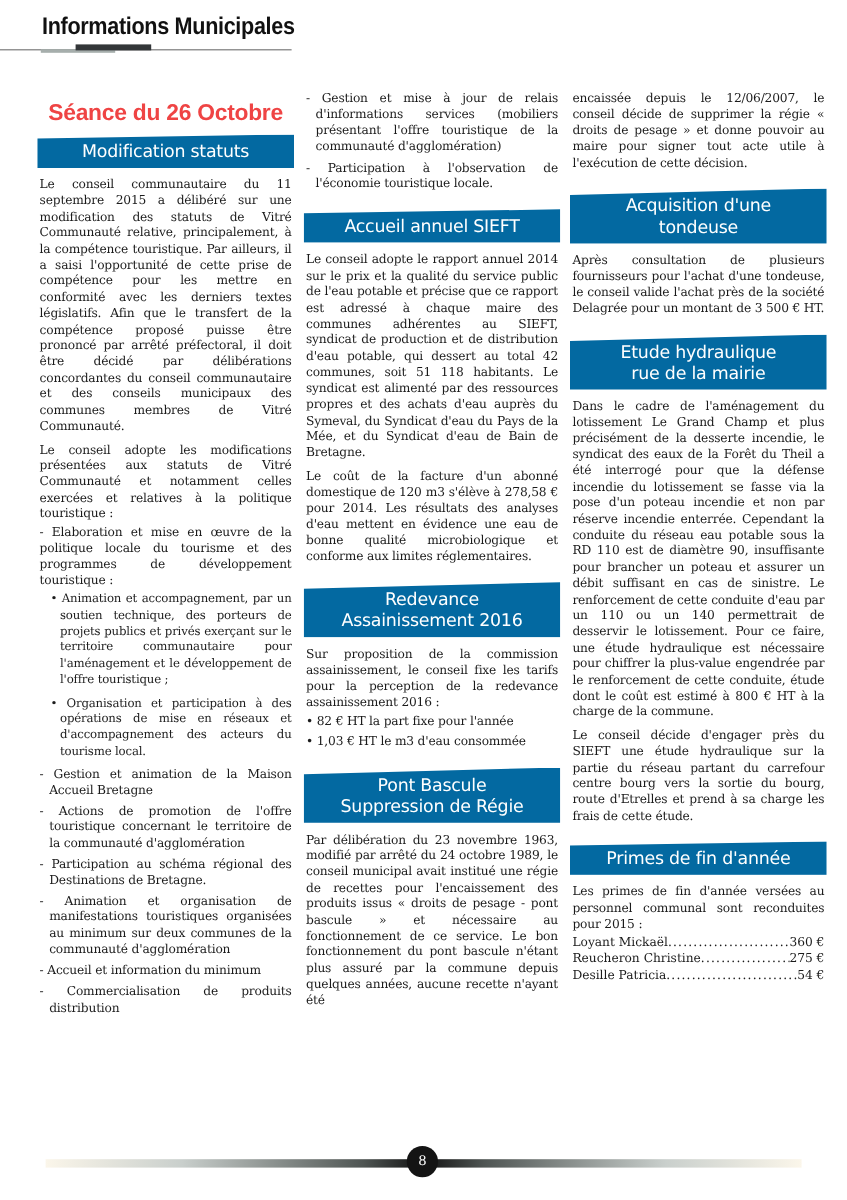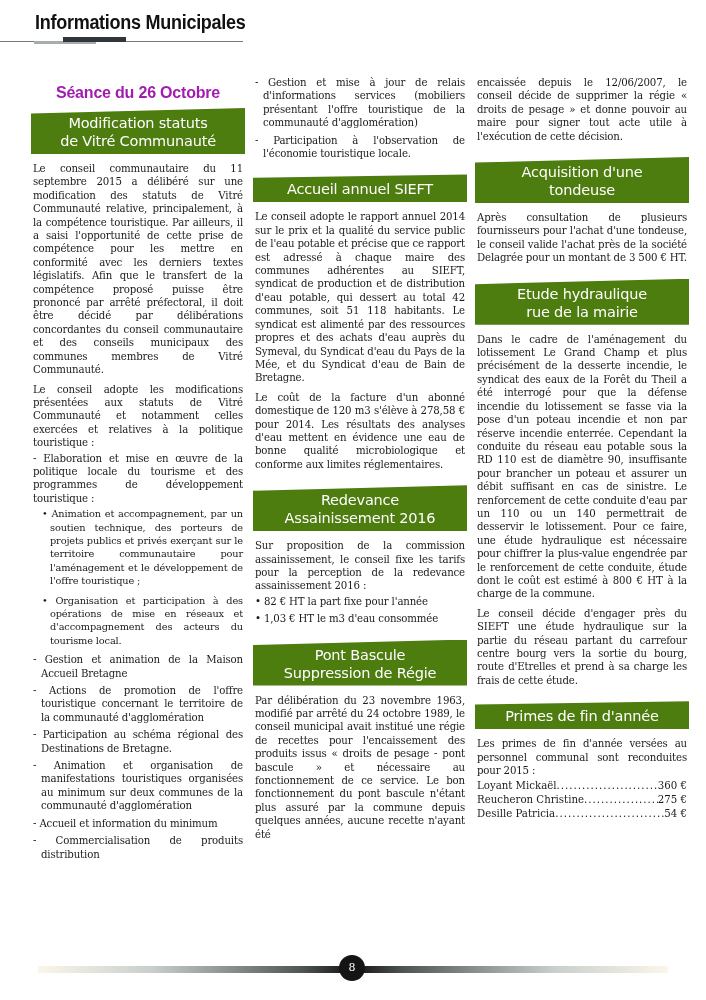--- a/index.html
+++ b/index.html
@@ -12,24 +12,24 @@
   .header-line { position: absolute; left: 0; top: 41px; width: 243px; height: 1px; background: #7a7a7a; }
   .header-bar-light { position: absolute; left: 34px; top: 41px; width: 62px; height: 3px; background: #a6aeac; }
   .header-bar-dark { position: absolute; left: 63px; top: 37px; width: 63px; height: 5px; background: #333638; }
 
   
   .col { position: absolute; top: 76px; width: 210px; }
   .col-1 { left: 33px; }
   .col-2 { left: 255px; }
   .col-3 { left: 477px; }
 
-  .session-title { font-family: "Liberation Sans", sans-serif; font-weight: bold; font-size: 16px; color: #a21caf; text-align: center; margin: 8px 0 4px; letter-spacing: -0.2px; }
+  .session-title { font-family: "Liberation Sans", sans-serif; font-weight: bold; font-size: 19px; color: #ef4444; text-align: center; margin: 8px 0 4px; letter-spacing: -0.2px; }
 
   .section-banner {
-    position: relative; background: #4d7c0f; color: #fff;
+    position: relative; background: #0369a1; color: #fff;
     font-family: "DejaVu Sans", sans-serif; font-size: 14.5px; line-height: 18px;
     text-align: center; padding: 6px 4px 4px; margin: 6px -2px 8px;
     clip-path: polygon(0 12%, 100% 0, 100% 100%, 0 100%);
     letter-spacing: -0.2px;
   }
   .section-banner span { display: block; }
 
   p, .list-item, .bullet-item { font-size: 10.2px; line-height: 13.4px; text-align: justify; letter-spacing: -0.15px; }
   p { margin-bottom: 6px; }
   .list-item { padding-left: 8px; text-indent: -8px; margin-bottom: 4px; }
@@ -55,21 +55,20 @@
   <div class="header-line"></div>
   <div class="header-bar-light"></div>
   <div class="header-bar-dark"></div>
 </div>
 
 <div class="col col-1">
   <div class="session-title">Séance du 26 Octobre</div>
 
   <div class="section-banner">
     <span>Modification statuts</span>
-    <span>de Vitré Communauté</span>
   </div>
   <p>Le conseil communautaire du 11 septembre 2015 a délibéré sur une modification des statuts de Vitré Communauté relative, principalement, à la compétence touristique. Par ailleurs, il a saisi l'opportunité de cette prise de compétence pour les mettre en conformité avec les derniers textes législatifs. Afin que le transfert de la compétence proposé puisse être prononcé par arrêté préfectoral, il doit être décidé par délibérations concordantes du conseil communautaire et des conseils municipaux des communes membres de Vitré Communauté.</p>
   <p class="tight">Le conseil adopte les modifications présentées aux statuts de Vitré Communauté et notamment celles exercées et relatives à la politique touristique :</p>
   <p class="tight">- Elaboration et mise en œuvre de la politique locale du tourisme et des programmes de développement touristique :</p>
   <div class="bullet-item">• Animation et accompagnement, par un soutien technique, des porteurs de projets publics et privés exerçant sur le territoire communautaire pour l'aménagement et le développement de l'offre touristique ;</div>
   <div class="bullet-item">• Organisation et participation à des opérations de mise en réseaux et d'accompagnement des acteurs du tourisme local.</div>
   <div class="list-item">- Gestion et animation de la Maison Accueil Bretagne</div>
   <div class="list-item">- Actions de promotion de l'offre touristique concernant le territoire de la communauté d'agglomération</div>
   <div class="list-item">- Participation au schéma régional des Destinations de Bretagne.</div>
   <div class="list-item">- Animation et organisation de manifestations touristiques organisées au minimum sur deux communes de la communauté d'agglomération</div>

